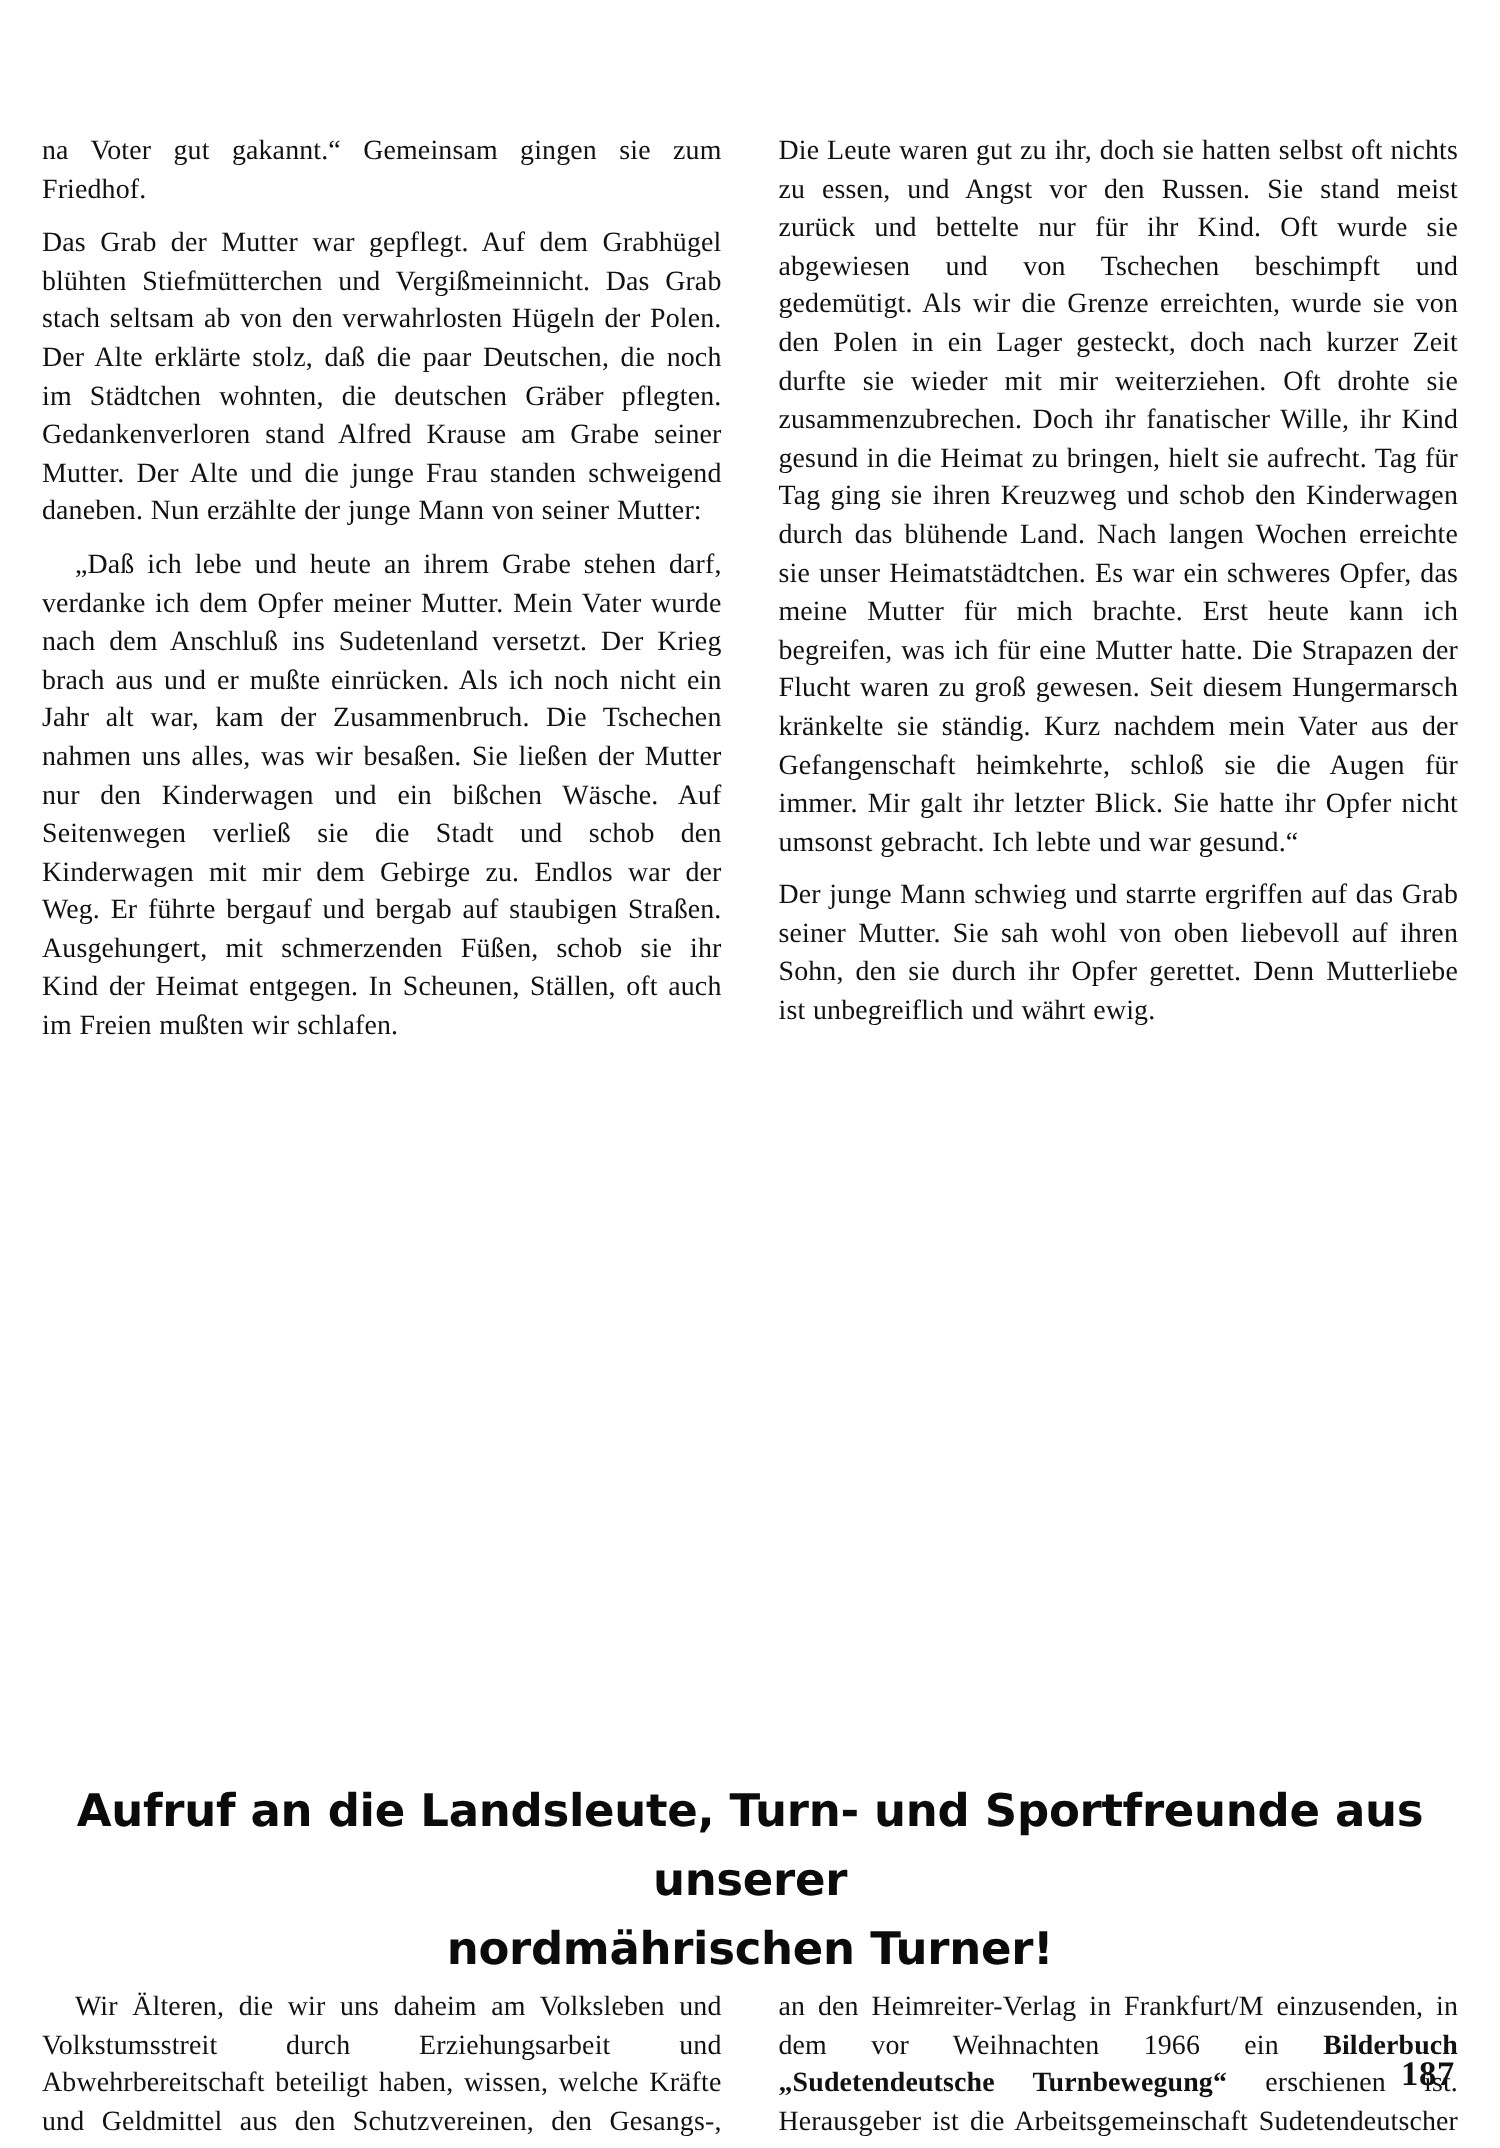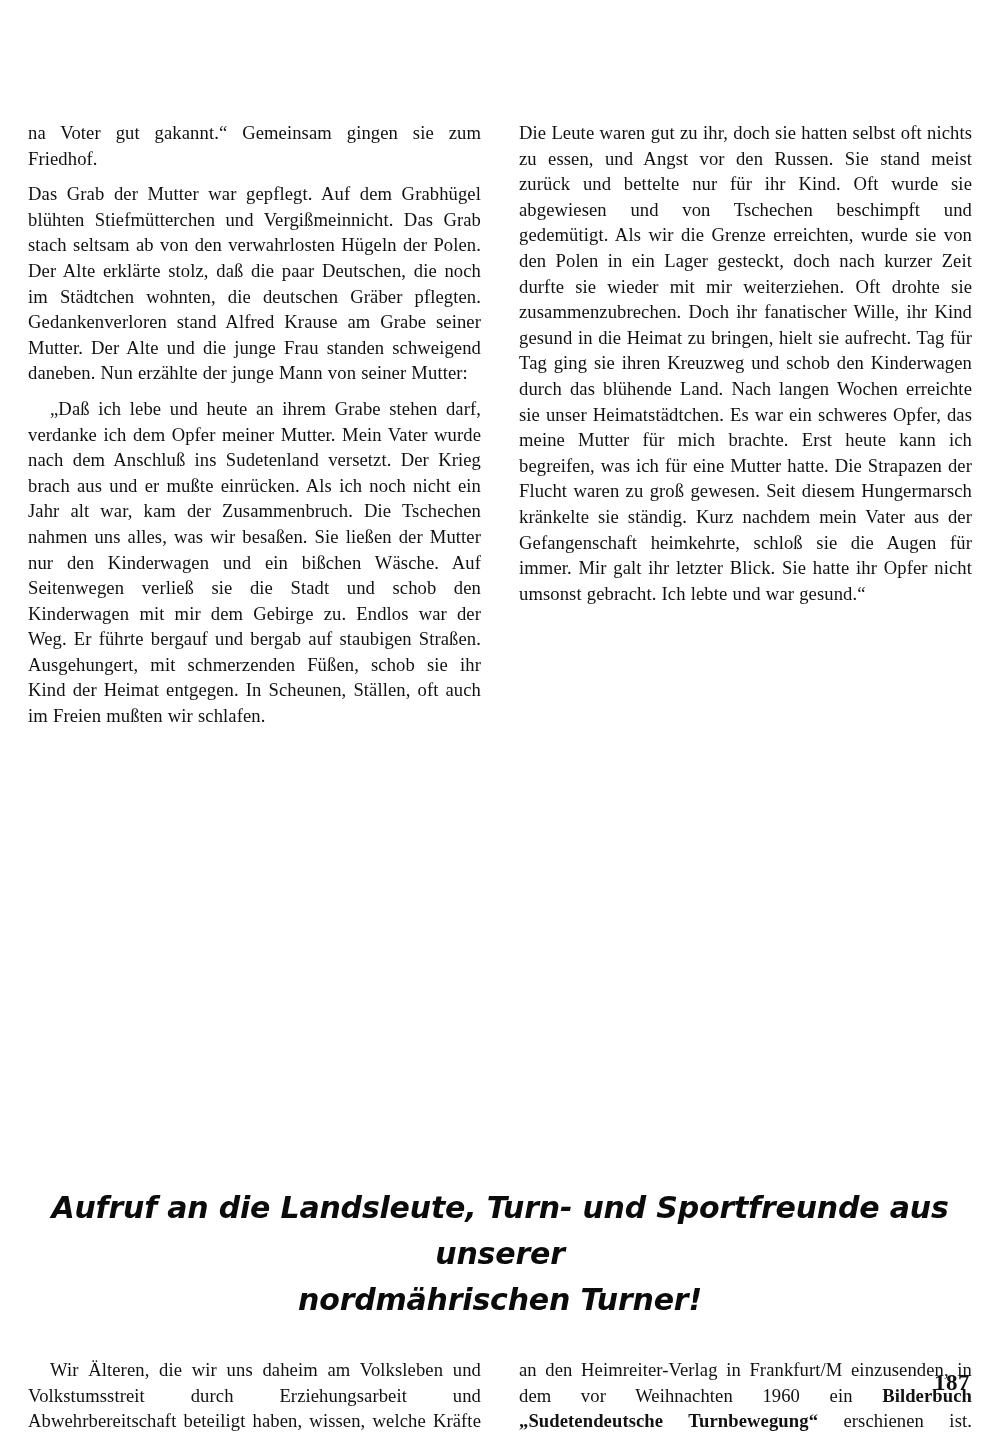--- a/index.html
+++ b/index.html
@@ -26,21 +26,20 @@
   .columns {
     position: absolute;
     left: 28px;
     top: 88px;
     width: 944px;
     display: flex;
     gap: 38px;
   }
   .col {
     width: 453px;
-    margin-top: 32px;
   }
   p {
     margin: 0 0 0 0;
     font-size: 18.6px;
     line-height: 25.6px;
     text-align: justify;
     text-justify: inter-word;
     letter-spacing: 0.1px;
     word-spacing: 0.4px;
   }
@@ -53,21 +52,20 @@
   .headline-wrap {
     position: absolute;
     left: 28px;
     top: 1185px;
     width: 944px;
     text-align: center;
   }
   .headline {
     font-family: "DejaVu Sans", sans-serif;
     font-weight: bold;
-    font-style: italic;
     font-size: 30px;
     line-height: 46px;
     letter-spacing: -0.2px;
     color: #0b0b0b;
   }
   .headline .line2 {
     display: block;
   }
   .columns2 {
     position: absolute;
@@ -101,33 +99,34 @@
 <div class="page scaler">
 
   <div class="columns">
     <div class="col">
       <p>na Voter gut gakannt.“ Gemeinsam gingen sie zum Friedhof.</p>
       <p>Das Grab der Mutter war gepflegt. Auf dem Grabhügel blühten Stiefmütterchen und Vergißmeinnicht. Das Grab stach seltsam ab von den verwahrlosten Hügeln der Polen. Der Alte erklärte stolz, daß die paar Deutschen, die noch im Städtchen wohnten, die deutschen Gräber pflegten. Gedankenverloren stand Alfred Krause am Grabe seiner Mutter. Der Alte und die junge Frau standen schweigend daneben. Nun erzählte der junge Mann von seiner Mutter:</p>
       <p class="indent">„Daß ich lebe und heute an ihrem Grabe stehen darf, verdanke ich dem Opfer meiner Mutter. Mein Vater wurde nach dem Anschluß ins Sudetenland versetzt. Der Krieg brach aus und er mußte einrücken. Als ich noch nicht ein Jahr alt war, kam der Zusammenbruch. Die Tschechen nahmen uns alles, was wir besaßen. Sie ließen der Mutter nur den Kinderwagen und ein bißchen Wäsche. Auf Seitenwegen verließ sie die Stadt und schob den Kinderwagen mit mir dem Gebirge zu. Endlos war der Weg. Er führte bergauf und bergab auf staubigen Straßen. Ausgehungert, mit schmerzenden Füßen, schob sie ihr Kind der Heimat entgegen. In Scheunen, Ställen, oft auch im Freien mußten wir schlafen.</p>
     </div>
     <div class="col">
       <p>Die Leute waren gut zu ihr, doch sie hatten selbst oft nichts zu essen, und Angst vor den Russen. Sie stand meist zurück und bettelte nur für ihr Kind. Oft wurde sie abgewiesen und von Tschechen beschimpft und gedemütigt. Als wir die Grenze erreichten, wurde sie von den Polen in ein Lager gesteckt, doch nach kurzer Zeit durfte sie wieder mit mir weiterziehen. Oft drohte sie zusammenzubrechen. Doch ihr fanatischer Wille, ihr Kind gesund in die Heimat zu bringen, hielt sie aufrecht. Tag für Tag ging sie ihren Kreuzweg und schob den Kinderwagen durch das blühende Land. Nach langen Wochen erreichte sie unser Heimatstädtchen. Es war ein schweres Opfer, das meine Mutter für mich brachte. Erst heute kann ich begreifen, was ich für eine Mutter hatte. Die Strapazen der Flucht waren zu groß gewesen. Seit diesem Hungermarsch kränkelte sie ständig. Kurz nachdem mein Vater aus der Gefangenschaft heimkehrte, schloß sie die Augen für immer. Mir galt ihr letzter Blick. Sie hatte ihr Opfer nicht umsonst gebracht. Ich lebte und war gesund.“</p>
+      <p class="tight">Der junge Mann schwieg und starrte ergriffen auf das Grab seiner Mutter. Sie sah wohl von oben liebevoll auf ihren Sohn, den sie durch ihr Opfer gerettet. Denn Mutterliebe ist unbegreiflich und währt ewig.</p>
     </div>
   </div>
 
   <div class="headline-wrap">
     <div class="headline">
       <span>Aufruf an die Landsleute, Turn- und Sportfreunde aus unserer</span>
       <span class="line2">nordmährischen Turner!</span>
     </div>
   </div>
 
   <div class="columns2">
     <div class="col" id="lcb">
         <p class="indent"><span>Wir Älteren, die wir uns daheim am Volksleben und Volkstumsstreit durch Erziehungsarbeit und Abwehrbereitschaft beteiligt haben, wissen, welche Kräfte und Geldmittel aus den Schutzvereinen, den Gesangs-, Turn- und Sportvereinen u. a. zur Erhaltung des Heimatbodens erflossen sind. Im Dezember-Heimatboten 1964, Seite 557/558, ist ein Überblick über das turnerische und sportliche Leben zu Füßen des Bradelsteines, des Altvaters und des Schneeberges gegeben worden. Ihm wird heute ein Foto zugefügt. Es ist ein Kleinbild von einer der großen Tafeln aus der Heimatstube in Bad Hersfeld: </span></p>
       </div>
     <div class="col" id="rcb">
-        <p><span>an den Heimreiter-Verlag in Frankfurt/M einzusenden, in dem vor Weihnachten 1960 ein </span><span class="bold">Bilderbuch „Sudetendeutsche Turnbewegung“</span><span> erschienen ist. Herausgeber ist die Arbeitsgemeinschaft Sudetendeutscher Turner und Turnerinnen in der Sudetendeutschen Landsmannschaft; Preis </span></p>
+        <p><span>an den Heimreiter-Verlag in Frankfurt/M einzusenden, in dem vor Weihnachten 1966 ein </span><span class="bold">Bilderbuch „Sudetendeutsche Turnbewegung“</span><span> erschienen ist. Herausgeber ist die Arbeitsgemeinschaft Sudetendeutscher Turner und Turnerinnen in der Sudetendeutschen Landsmannschaft; Preis </span></p>
       </div>
   </div>
 
   <div class="pagenum">187</div>
 </div>
 
 </body></html>

